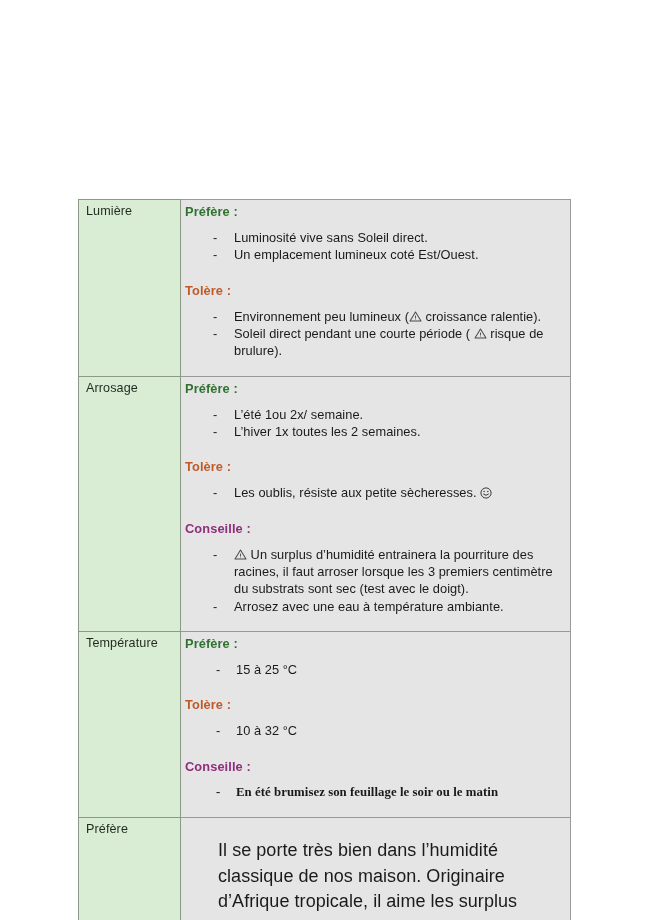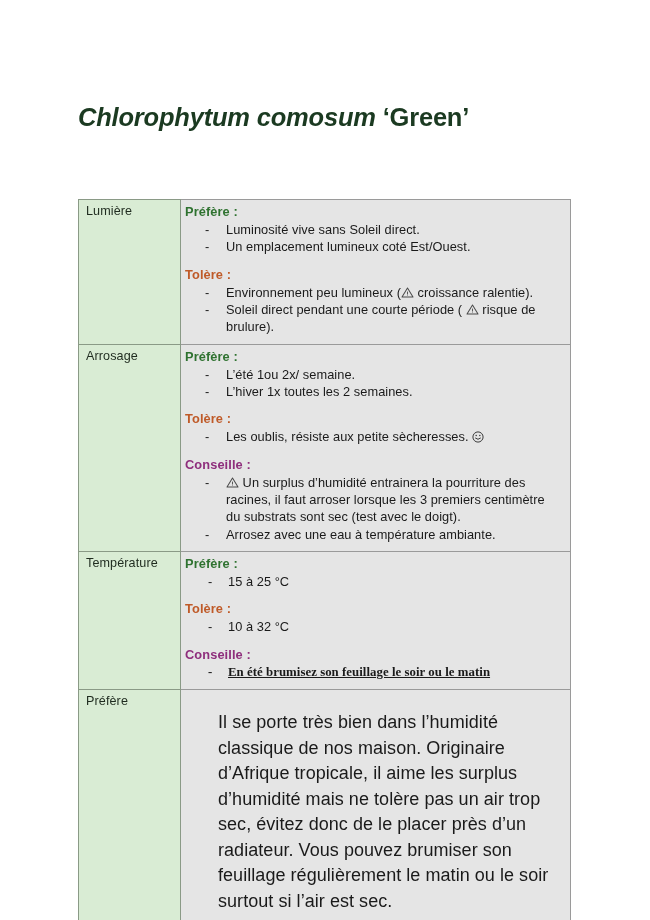--- a/index.html
+++ b/index.html
@@ -80,21 +80,21 @@
     letter-spacing: 0.1px;
   }
   .sect-head.prefere { color: #2f7230; }
   .sect-head.tolere  { color: #bf5a28; }
   .sect-head.conseille { color: #8e2e7c; }
 
   .spacer { height: 11px; }
 
   ul.items {
     list-style: none;
-    margin: 0;
+    margin: 8px;
     padding: 0;
   }
   ul.items li {
     position: relative;
     padding-left: 41px;
     font-size: 12.8px;
     line-height: 1.36;
     color: #1a1a1a;
     letter-spacing: 0.05px;
   }
@@ -106,21 +106,20 @@
     color: #1a1a1a;
   }
 
   ul.items.narrow li { padding-left: 43px; }
   ul.items.narrow li::before { left: 23px; }
 
   li.bold-serif {
     font-family: "Liberation Serif", serif;
     font-weight: bold;
     font-size: 13.2px;
-    text-decoration: underline;
   }
 
   
   .warn {
     display: inline-block;
     width: 13px;
     height: 11px;
     position: relative;
     top: 1px;
     vertical-align: baseline;
@@ -145,24 +144,20 @@
     letter-spacing: 0.05px;
   }
 
   .empty-cell { height: 15px; }
 </style>
 </head>
 <body>
 
 <div class="page">
 
-  <div class="title">
-    <span class="sci">Chlorophytum comosum</span>
-    <span class="cv">‘Green’</span>
-  </div>
 
   <table class="care-table">
     <tbody>
 
       <tr>
         <td class="col-label">Lumière</td>
         <td class="col-body white-cell">
           <div class="sect-head prefere">Préfère :</div>
           <ul class="items">
             <li>Luminosité vive sans Soleil direct.</li>

